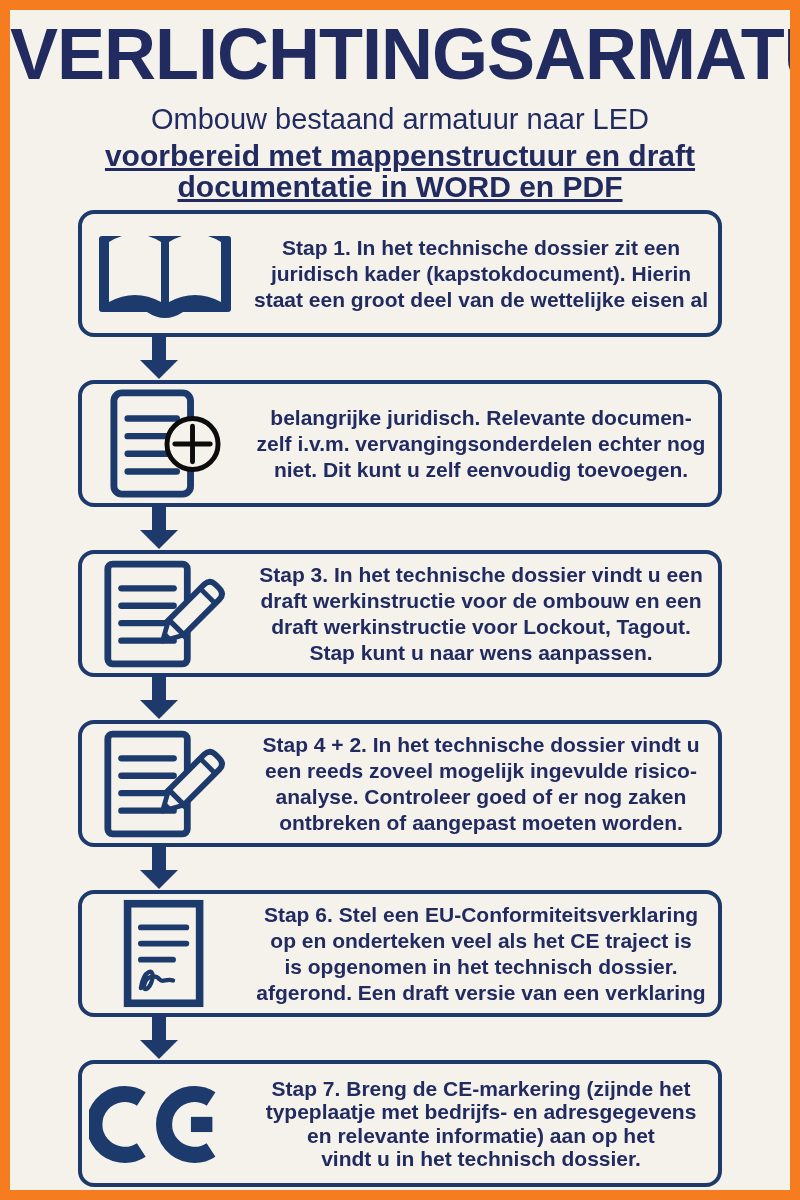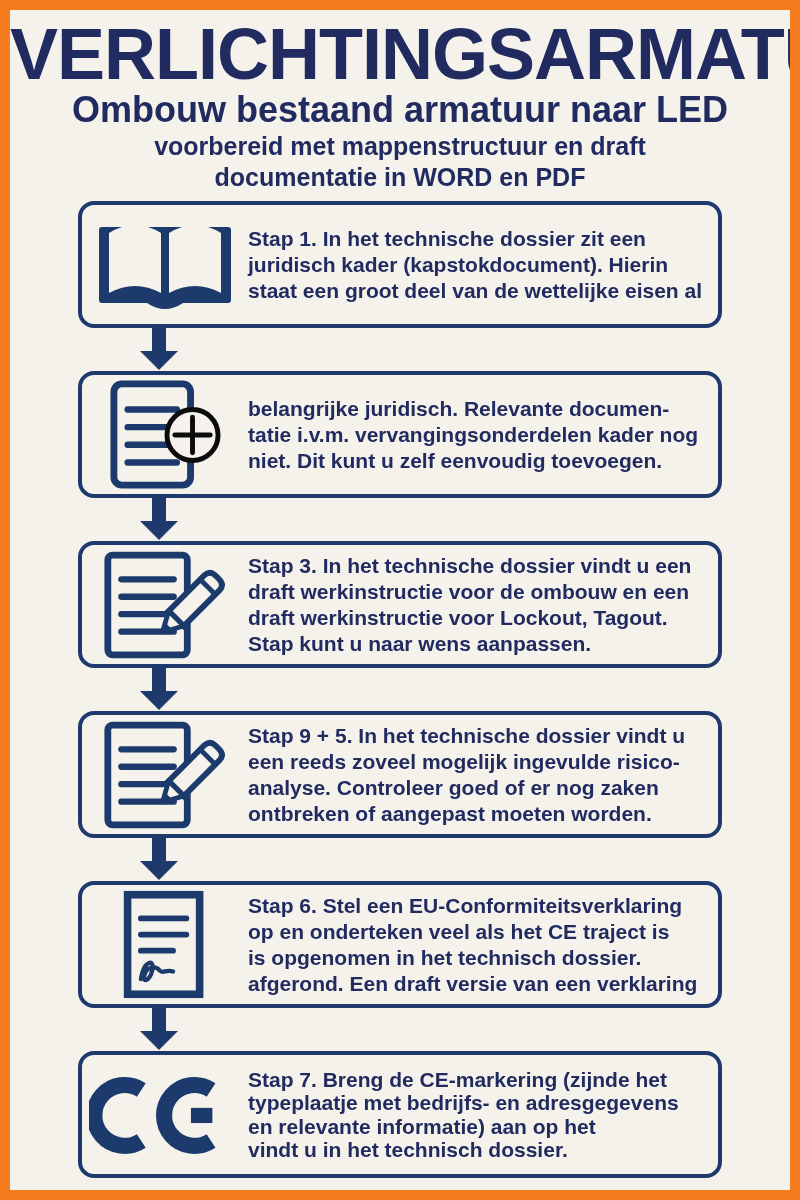--- a/index.html
+++ b/index.html
@@ -22,36 +22,37 @@
   }
   header{text-align:center;}
   h1.title{
     margin-top:14px;
     font-size:72px;line-height:60px;
     font-weight:bold;letter-spacing:-1px;
     color:var(--heading-navy);
     white-space:nowrap;
   }
   .subtitle{
-    margin-top:9px;
-    font-size:36px;line-height:34px;font-weight:bold;
+    margin-top:18px;
+    font-size:29px;line-height:34px;font-weight:normal;
   }
   .tagline{
-    font-size:25px;line-height:31px;font-weight:bold;
+    font-size:30px;line-height:31px;font-weight:bold;text-decoration:underline;
   }
   .tagline.first{margin-top:4px;}
   main{margin-top:8px;}
   .step-box{
     height:127px;
     margin:0 68px;
     border:4px solid var(--border-navy);
     border-radius:16px;
     background:var(--background);
     display:flex;
     align-items:center;
+    text-align:center;
   }
   .icon-cell{
     width:166px;min-width:166px;
     display:flex;align-items:center;justify-content:center;
   }
   .text-cell{
     flex:1;
     padding-right:4px;
     font-size:21px;
     line-height:26px;
@@ -122,21 +123,21 @@
           <circle cx="88" cy="58" r="26" fill="#F5F2EC" stroke="#0C0C0C" stroke-width="5"></circle>
           <g stroke="#0C0C0C" stroke-width="5" stroke-linecap="round">
             <line x1="88" y1="40" x2="88" y2="76"></line>
             <line x1="70" y1="58" x2="106" y2="58"></line>
           </g>
         </svg>
       </div>
       <div class="text-cell">
         <div>
           <div>belangrijke juridisch. Relevante documen-</div>
-          <div>tatie i.v.m. vervangingsonderdelen kader nog</div>
+          <div>zelf i.v.m. vervangingsonderdelen echter nog</div>
           <div>niet. Dit kunt u zelf eenvoudig toevoegen.</div>
         </div>
       </div>
     </section>
 
     <div class="arrow">
         <div class="stem"></div>
         <div class="head"></div>
       </div>
 
@@ -186,21 +187,21 @@
           <g transform="translate(78,70) rotate(45)">
             <path d="M-11,2 L-11,-50 Q-11,-58 -2,-58 L2,-58 Q11,-58 11,-50 L11,2 Z" fill="#F5F2EC" stroke="#1C3A6B" stroke-width="6"></path>
             <path d="M-11,2 L0,22 L11,2 Z" fill="#F5F2EC" stroke="#1C3A6B" stroke-width="5" stroke-linejoin="round"></path>
             <path d="M-4,13 L0,21 L4,13 Z" fill="#1C3A6B"></path>
             <line x1="-11" y1="-44" x2="11" y2="-44" stroke="#1C3A6B" stroke-width="5"></line>
           </g>
         </svg>
       </div>
       <div class="text-cell">
         <div>
-          <div>Stap 9 + 5. In het technische dossier vindt u</div>
+          <div>Stap 4 + 2. In het technische dossier vindt u</div>
           <div>een reeds zoveel mogelijk ingevulde risico-</div>
           <div>analyse. Controleer goed of er nog zaken</div>
           <div>ontbreken of aangepast moeten worden.</div>
         </div>
       </div>
     </section>
 
     <div class="arrow">
         <div class="stem"></div>
         <div class="head"></div>

